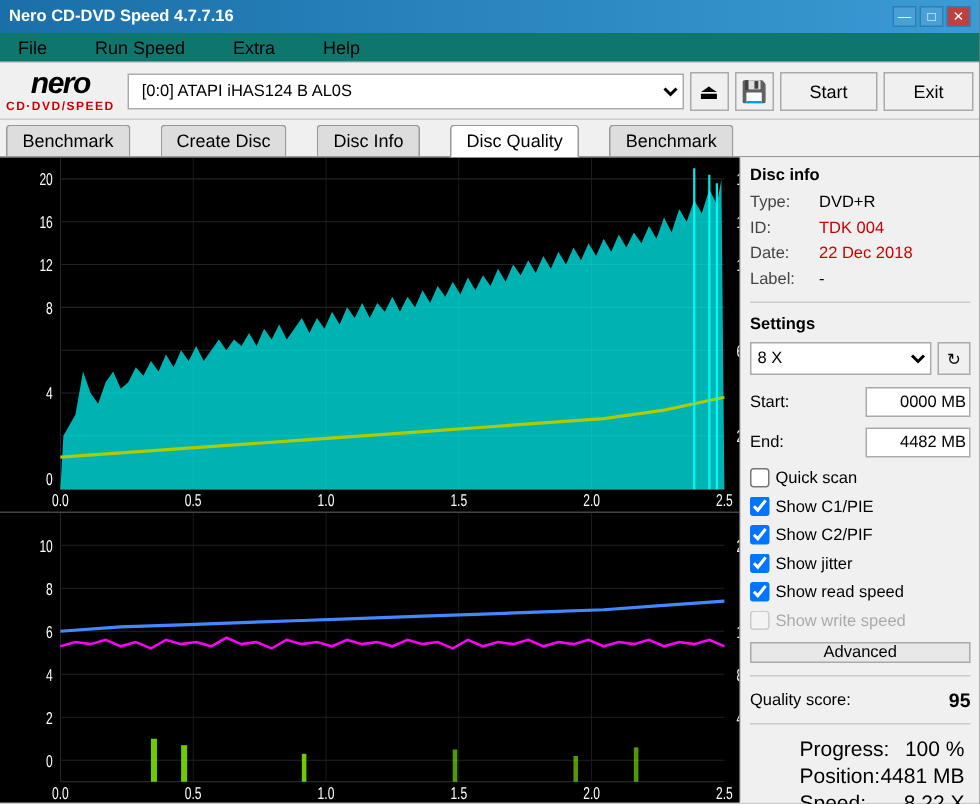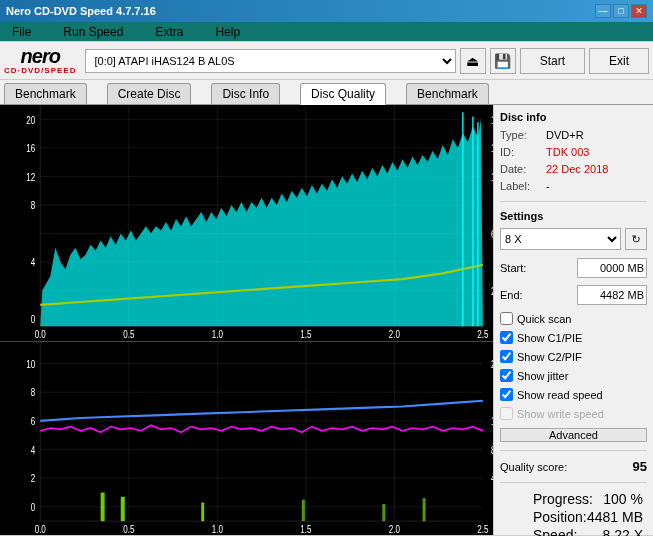--- a/index.html
+++ b/index.html
@@ -330,21 +330,21 @@
   <div class="right-panel">
 
     <div class="panel-section-title">Disc info</div>
 
     <div class="info-row">
       <span class="info-label">Type:</span>
       <span class="info-value">DVD+R</span>
     </div>
     <div class="info-row">
       <span class="info-label">ID:</span>
-      <span class="info-value red">TDK 003</span>
+      <span class="info-value red">TDK 004</span>
     </div>
     <div class="info-row">
       <span class="info-label">Date:</span>
       <span class="info-value red">22 Dec 2018</span>
     </div>
     <div class="info-row">
       <span class="info-label">Label:</span>
       <span class="info-value">-</span>
     </div>
 

